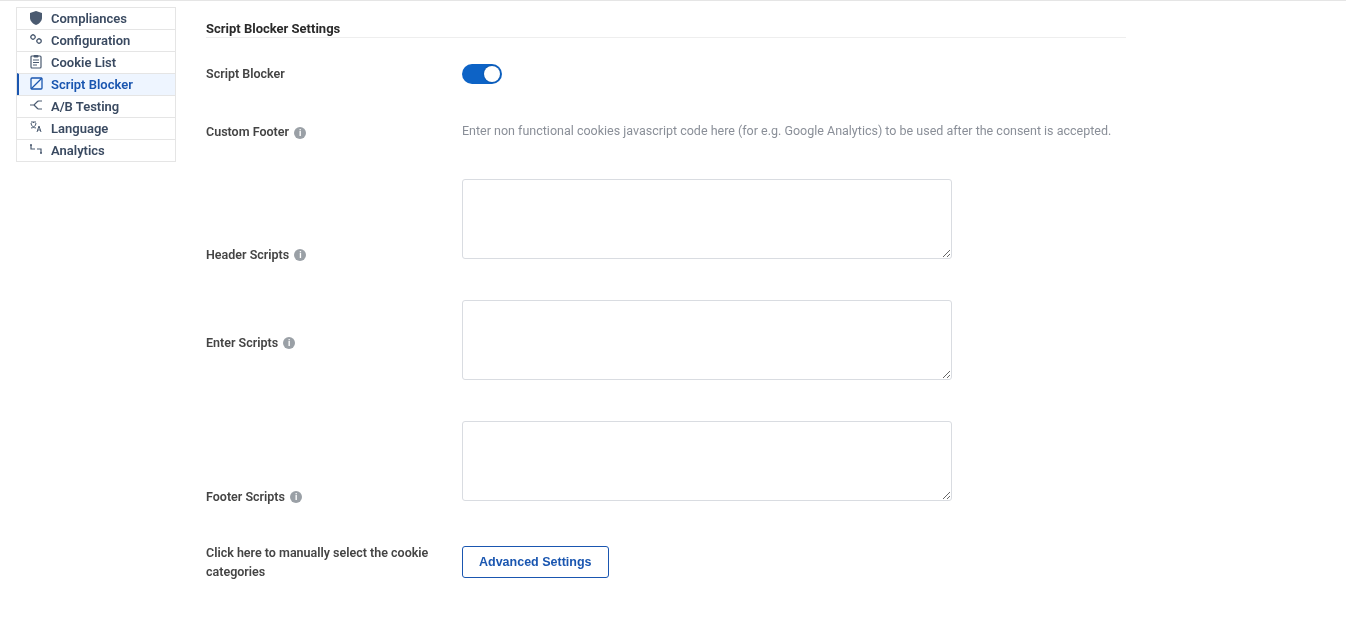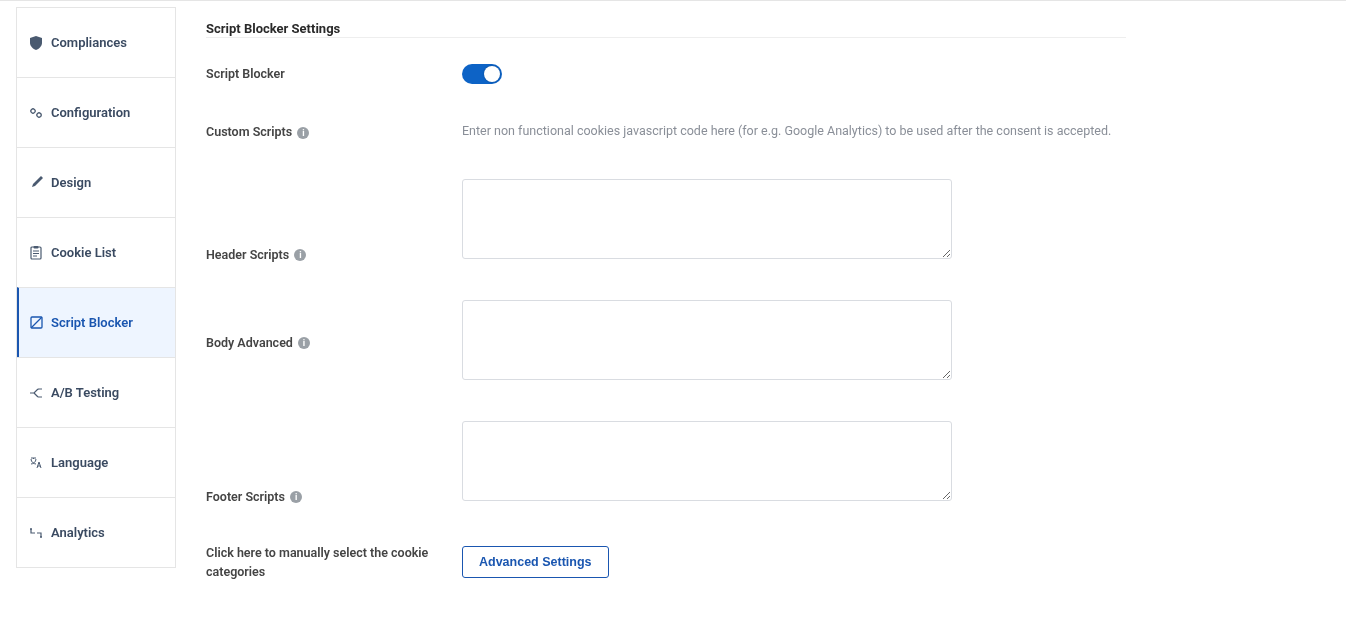--- a/index.html
+++ b/index.html
@@ -18,22 +18,21 @@
       width: 160px;
       margin-left: 16px;
       margin-top: 6px;
       border: 1px solid #e5e5e5;
       border-top: none;
       background: #fff;
       align-self: flex-start;
     }
     .sidebar-item {
       display: flex;
-      align-items: center;
-      padding: 27px 12px;
+      padding: 3px 12px;
       border-top: 1px solid #e5e5e5;
       color: #3a4a61;
       font-weight: 600;
       cursor: pointer;
       gap: 8px;
     }
     .sidebar-item.active {
       background: #eef5ff;
       color: #1a56b0;
       border-left: 2px solid #1a56b0;
@@ -144,28 +143,20 @@
         <svg width="14" height="12" viewBox="0 0 14 12">
             <circle cx="4" cy="4" r="2.2" fill="none" stroke="currentColor" stroke-width="1.2"></circle>
             <circle cx="10" cy="8" r="2.2" fill="none" stroke="currentColor" stroke-width="1.2"></circle>
             <path d="M4 1v1M4 6v1M1.3 4h1M6 4h.7M10 5v1M10 10v1M7.3 8h1M12 8h.7" stroke="currentColor" stroke-width="1.2"></path>
           </svg>
       </span>
       <span>Configuration</span>
     </div>
     <div class="sidebar-item">
       <span class="icon">
-        <svg width="13" height="13" viewBox="0 0 13 13">
-            <path fill="currentColor" d="M11 0 L13 2 L5 10 L2 11 L3 8 Z"></path>
-          </svg>
-      </span>
-      <span>Design</span>
-    </div>
-    <div class="sidebar-item">
-      <span class="icon">
         <svg width="12" height="14" viewBox="0 0 12 14">
             <rect x="1" y="1" width="10" height="12" rx="1" fill="none" stroke="currentColor" stroke-width="1.2"></rect>
             <rect x="3.5" y="0" width="5" height="2.5" rx="1" fill="currentColor"></rect>
             <path d="M3 5h6M3 7.5h6M3 10h4" stroke="currentColor" stroke-width="1"></path>
           </svg>
       </span>
       <span>Cookie List</span>
     </div>
     <div class="sidebar-item active">
       <span class="icon">
@@ -212,41 +203,41 @@
       <div class="form-label">Script Blocker</div>
       <div class="form-control">
         <div class="toggle">
           <div class="toggle-knob"></div>
         </div>
       </div>
     </div>
 
     <div class="form-row">
       <div class="form-label">
-        <span>Custom Scripts</span>
+        <span>Custom Footer</span>
         <span class="info-icon">i</span>
       </div>
       <div class="form-control">
         <div class="hint">Enter non functional cookies javascript code here (for e.g. Google Analytics) to be used after the consent is accepted.</div>
       </div>
     </div>
 
     <div class="form-row" style="align-items:flex-end">
       <div class="form-label">
         <span>Header Scripts</span>
         <span class="info-icon">i</span>
       </div>
       <div class="form-control">
         <textarea class="code-area" value="" style=""></textarea>
       </div>
     </div>
 
     <div class="form-row" style="align-items:center">
       <div class="form-label">
-        <span>Body Advanced</span>
+        <span>Enter Scripts</span>
         <span class="info-icon">i</span>
       </div>
       <div class="form-control">
         <textarea class="code-area" value="" style=""></textarea>
       </div>
     </div>
 
     <div class="form-row" style="align-items:flex-end">
       <div class="form-label">
         <span>Footer Scripts</span>

